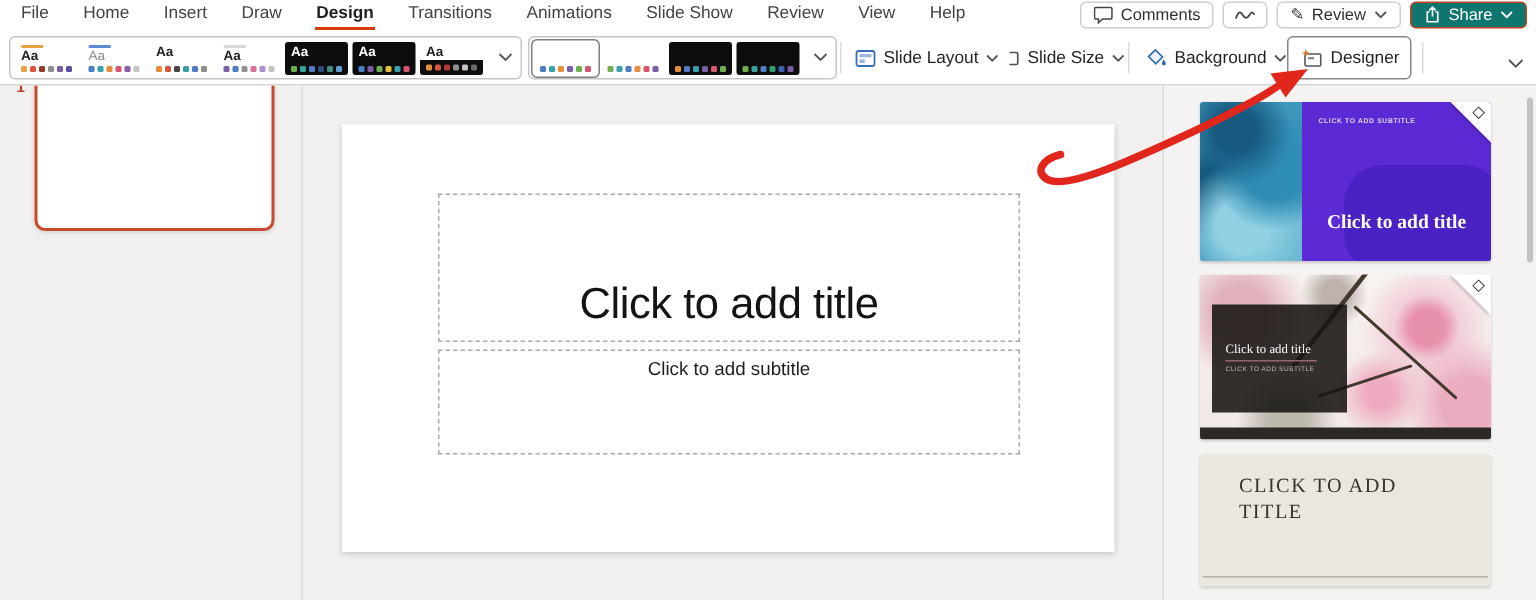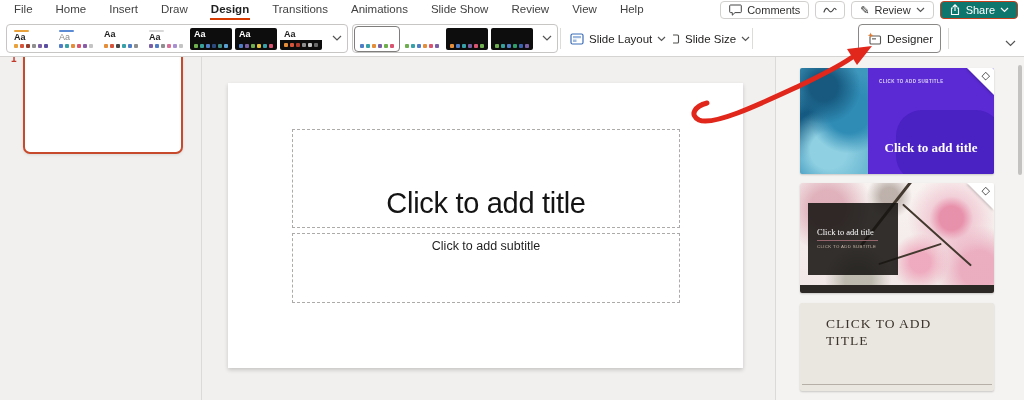--- a/index.html
+++ b/index.html
@@ -307,20 +307,30 @@
           <rect x="3" y="6.5" width="3.5" height="2.5" fill="#9db9e0"></rect>
         </svg>
       <span>Slide Layout</span>
       <svg class="chev" width="9" height="6" viewBox="0 0 9 6">
           <path d="M1 1l3.5 3.5L8 1" stroke="#555" fill="none" stroke-width="1.2"></path>
         </svg>
     </div>
 
     <div class="vsep" style="left:752px;"></div>
 
+    <div class="rbtn" id="btn-background" style="left:757px;">
+      <svg width="14" height="13" viewBox="0 0 14 13">
+          <path d="M6.2 1.2 11 6 6.5 10.5 1.7 5.7z" fill="#eaf1fa" stroke="#2d6cb5" stroke-width="1.1"></path>
+          <path d="M11.8 7.6c.8 1.2 1.4 2 1.4 2.7a1.3 1.3 0 0 1-2.6 0c0-.7.5-1.5 1.2-2.7z" fill="#2d6cb5"></path>
+        </svg>
+      <span>Background</span>
+      <svg class="chev" width="9" height="6" viewBox="0 0 9 6">
+          <path d="M1 1l3.5 3.5L8 1" stroke="#555" fill="none" stroke-width="1.2"></path>
+        </svg>
+    </div>
 
     <div class="rbtn" id="btn-designer" style="left:858px;">
       <svg width="16" height="13" viewBox="0 0 16 13">
           <rect x="4" y="4" width="10.5" height="8" rx="1" fill="none" stroke="#5a5856" stroke-width="1.1"></rect>
           <rect x="6" y="6" width="4" height="1.6" fill="#8d8b89"></rect>
           <path d="M4.6.4 5.3 2.6 7.5 3.3 5.3 4 4.6 6.2 3.9 4 1.7 3.3 3.9 2.6z" fill="#e0792d"></path>
         </svg>
       <span>Designer</span>
     </div>
 

